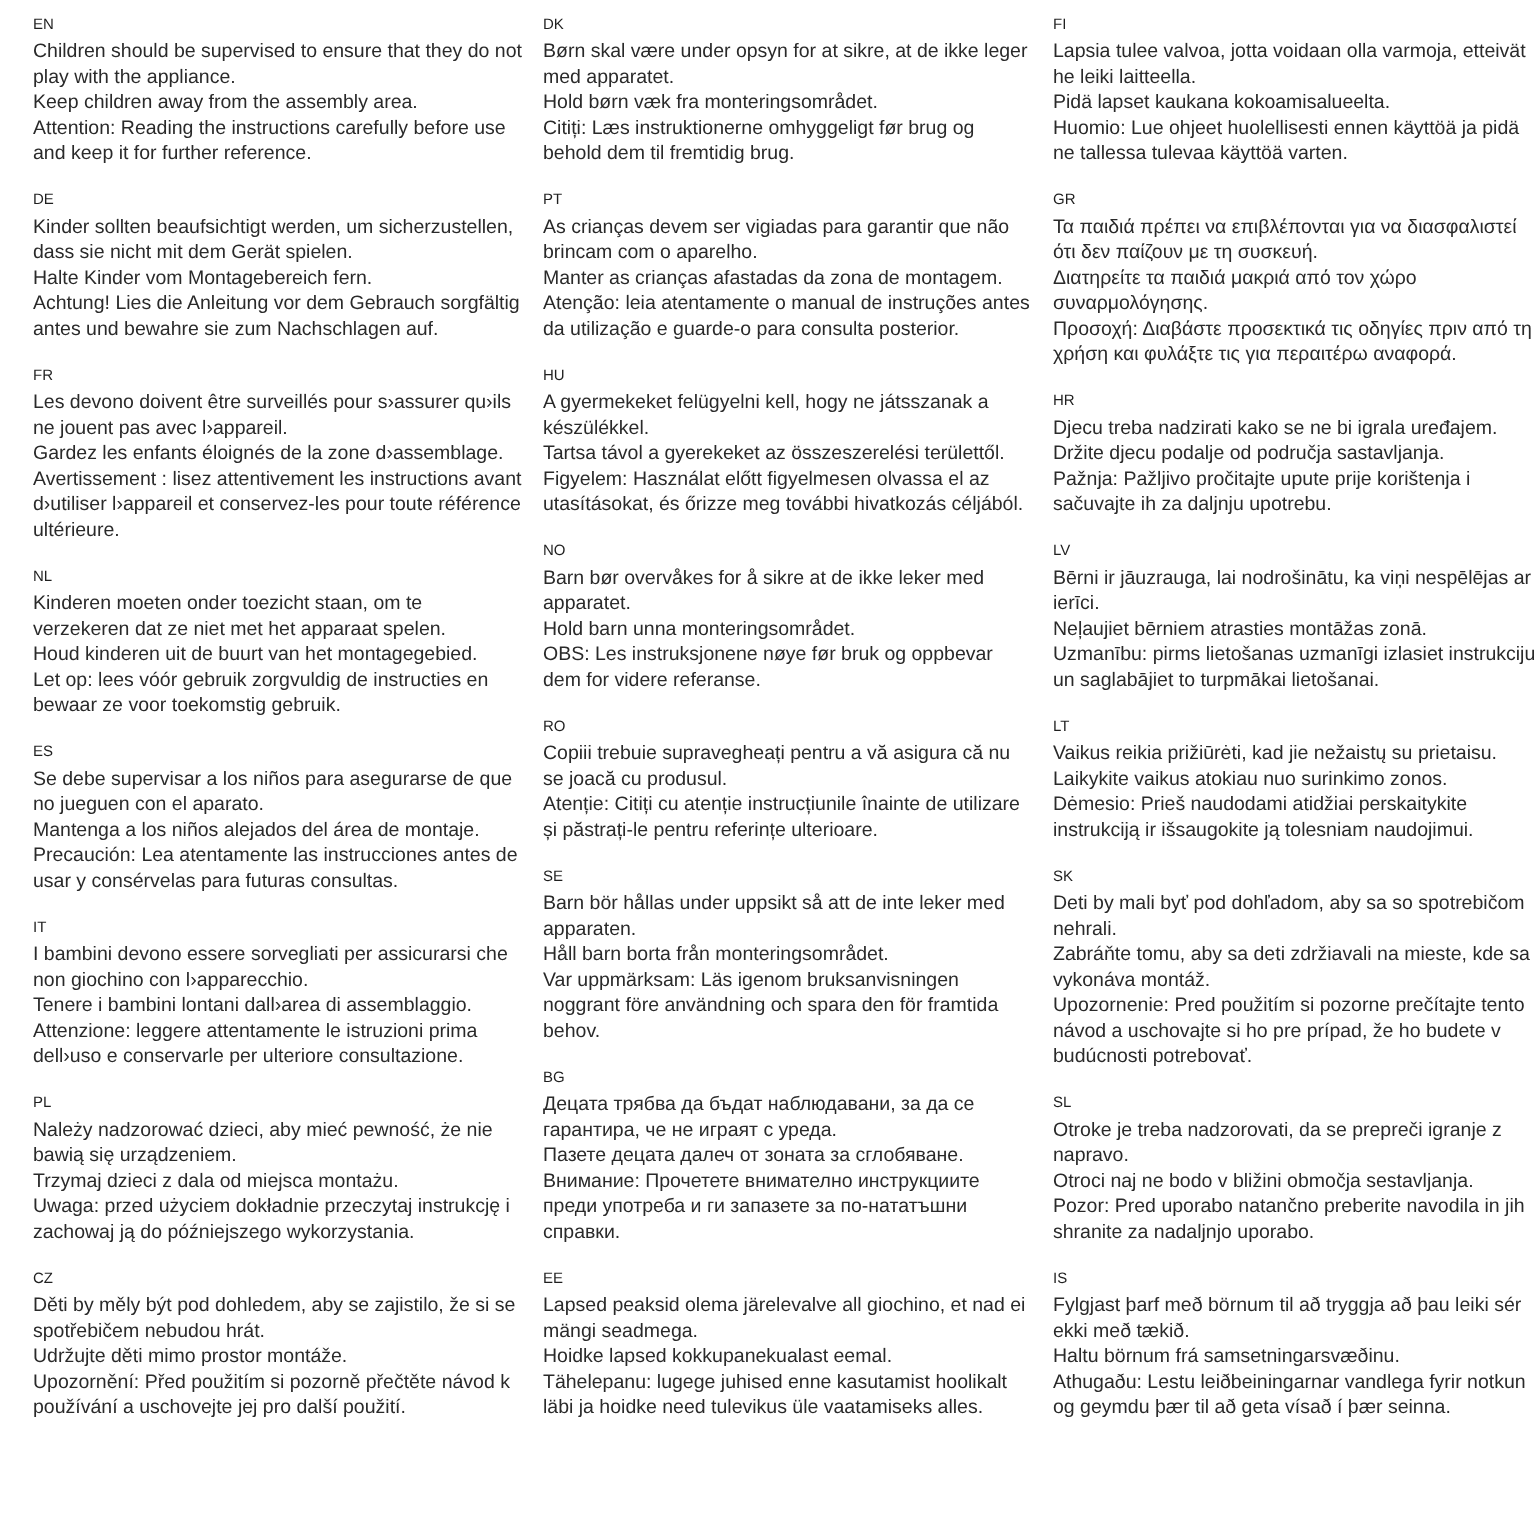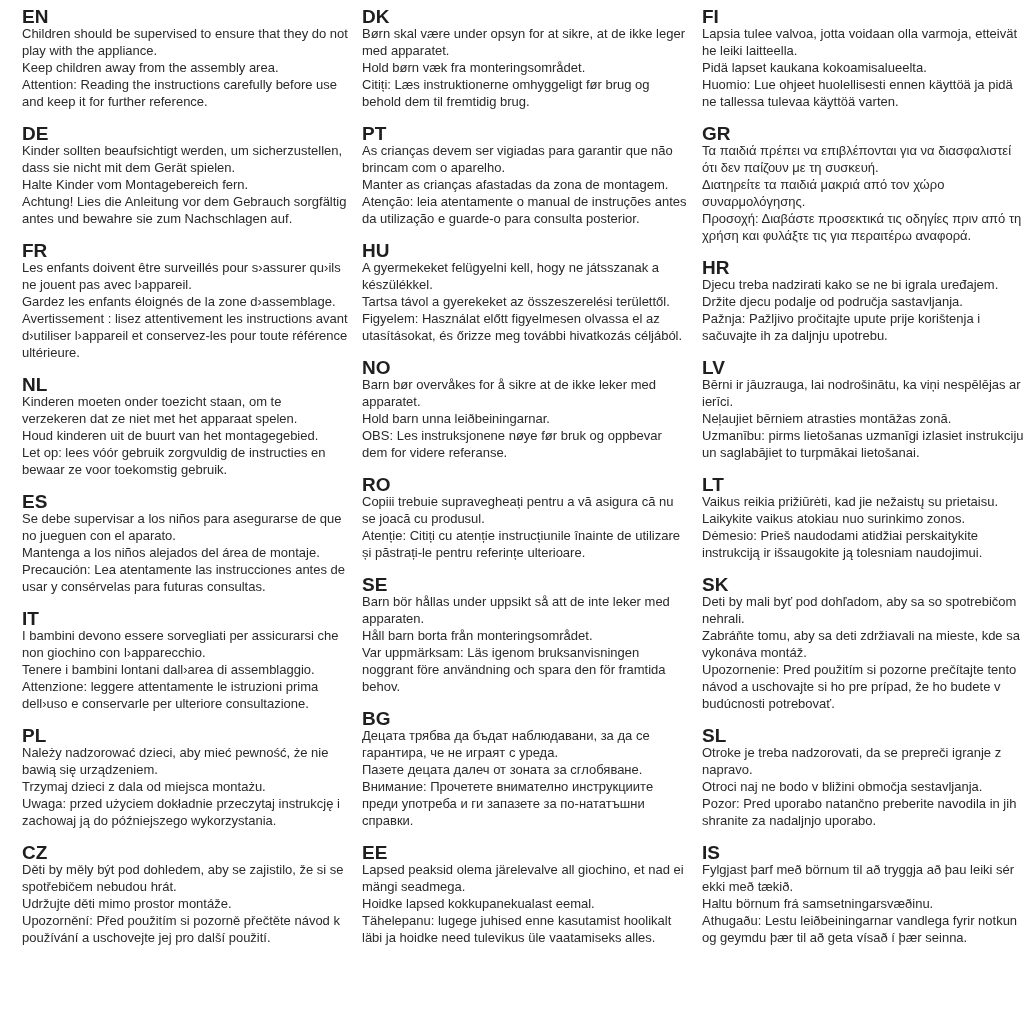--- a/index.html
+++ b/index.html
@@ -23,22 +23,22 @@
     gap: 14px;
   }
   .col {
     width: 326px;
     flex: 0 0 326px;
   }
   .lang-section {
     margin-bottom: 15px;
   }
   .lang-code {
-    font-size: 19px;
-    font-weight: bold;
+    font-size: 10px;
+    font-weight: normal;
     line-height: 17px;
     margin: 0;
     color: #1f1f1f;
   }
   .lang-section p {
     margin: 0;
     font-size: 13px;
     line-height: 17px;
     color: #2a2a2a;
   }
@@ -56,21 +56,21 @@
       <p>Attention: Reading the instructions carefully before use and keep it for further reference.</p>
     </div>
     <div class="lang-section">
       <h3 class="lang-code">DE</h3>
       <p>Kinder sollten beaufsichtigt werden, um sicherzustellen, dass sie nicht mit dem Gerät spielen.</p>
       <p>Halte Kinder vom Montagebereich fern.</p>
       <p>Achtung! Lies die Anleitung vor dem Gebrauch sorgfältig antes und bewahre sie zum Nachschlagen auf.</p>
     </div>
     <div class="lang-section">
       <h3 class="lang-code">FR</h3>
-      <p>Les enfants doivent être surveillés pour s›assurer qu›ils ne jouent pas avec l›appareil.</p>
+      <p>Les devono doivent être surveillés pour s›assurer qu›ils ne jouent pas avec l›appareil.</p>
       <p>Gardez les enfants éloignés de la zone d›assemblage.</p>
       <p>Avertissement : lisez attentivement les instructions avant d›utiliser l›appareil et conservez-les pour toute référence ultérieure.</p>
     </div>
     <div class="lang-section">
       <h3 class="lang-code">NL</h3>
       <p>Kinderen moeten onder toezicht staan, om te verzekeren dat ze niet met het apparaat spelen.</p>
       <p>Houd kinderen uit de buurt van het montagegebied.</p>
       <p>Let op: lees vóór gebruik zorgvuldig de instructies en bewaar ze voor toekomstig gebruik.</p>
     </div>
     <div class="lang-section">
@@ -114,21 +114,21 @@
     </div>
     <div class="lang-section">
       <h3 class="lang-code">HU</h3>
       <p>A gyermekeket felügyelni kell, hogy ne játsszanak a készülékkel.</p>
       <p>Tartsa távol a gyerekeket az összeszerelési területtől.</p>
       <p>Figyelem: Használat előtt figyelmesen olvassa el az utasításokat, és őrizze meg további hivatkozás céljából.</p>
     </div>
     <div class="lang-section">
       <h3 class="lang-code">NO</h3>
       <p>Barn bør overvåkes for å sikre at de ikke leker med apparatet.</p>
-      <p>Hold barn unna leiðbeiningarnar.</p>
+      <p>Hold barn unna monteringsområdet.</p>
       <p>OBS: Les instruksjonene nøye før bruk og oppbevar dem for videre referanse.</p>
     </div>
     <div class="lang-section">
       <h3 class="lang-code">RO</h3>
       <p>Copiii trebuie supravegheați pentru a vă asigura că nu se joacă cu produsul.</p>
       <p>Atenție: Citiți cu atenție instrucțiunile înainte de utilizare și păstrați-le pentru referințe ulterioare.</p>
     </div>
     <div class="lang-section">
       <h3 class="lang-code">SE</h3>
       <p>Barn bör hållas under uppsikt så att de inte leker med apparaten.</p>

